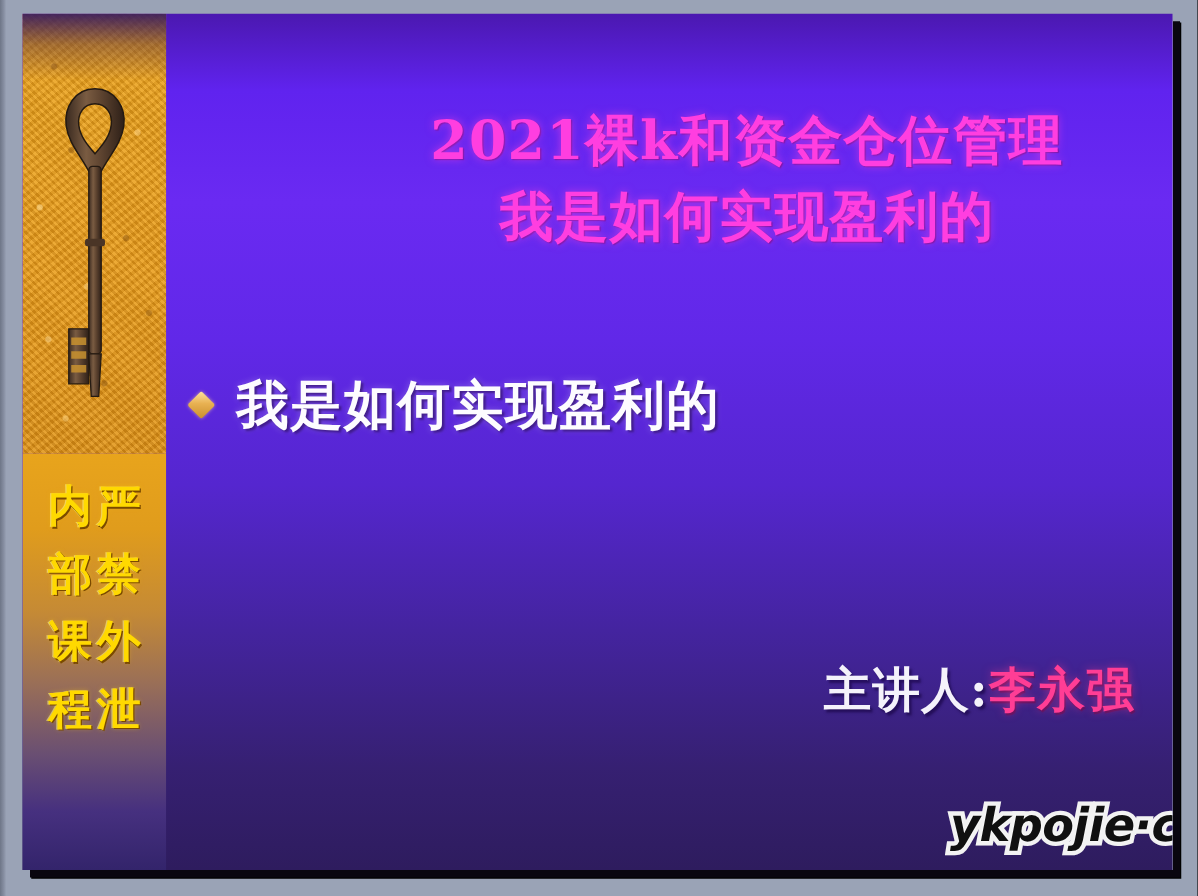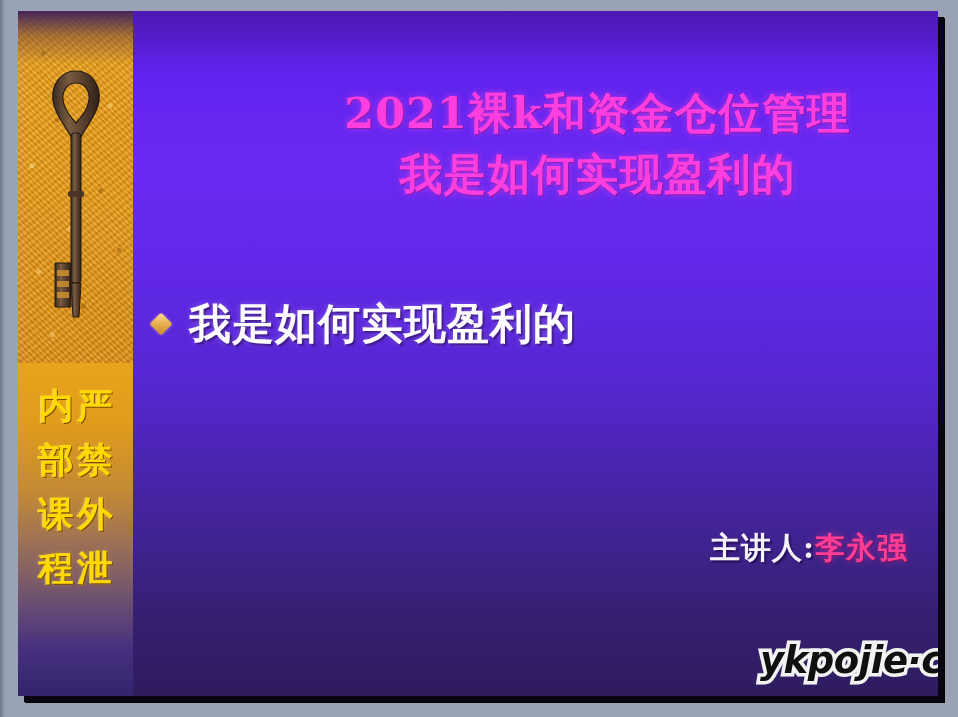--- a/index.html
+++ b/index.html
@@ -174,21 +174,21 @@
   }
 
   #presenter-row {
     position: absolute;
     left: 500px;
     top: 522px;
     width: 390px;
     text-align: right;
     white-space: nowrap;
     font-family: "DejaVu Serif", "Liberation Serif", serif;
-    font-size: 30px;
+    font-size: 38px;
     font-weight: bold;
     line-height: 1;
     letter-spacing: 1px;
   }
   #presenter-label {
     color: #f4f2fb;
     text-shadow: 2px 2px 2px rgba(20,0,60,.6);
   }
   #presenter-name {
     color: #ff3d95;

